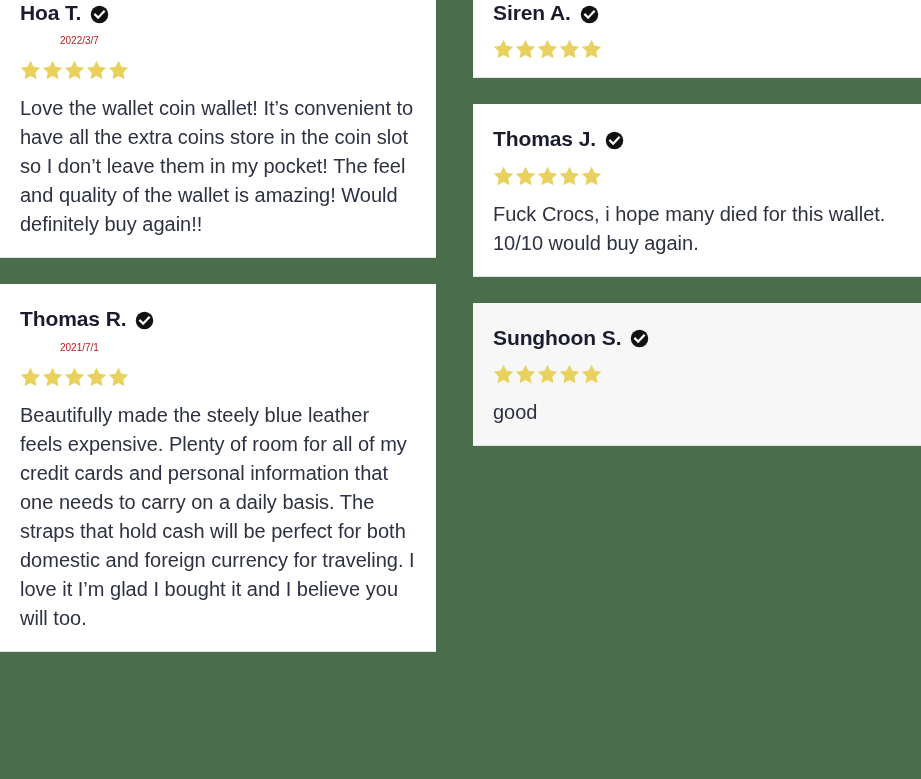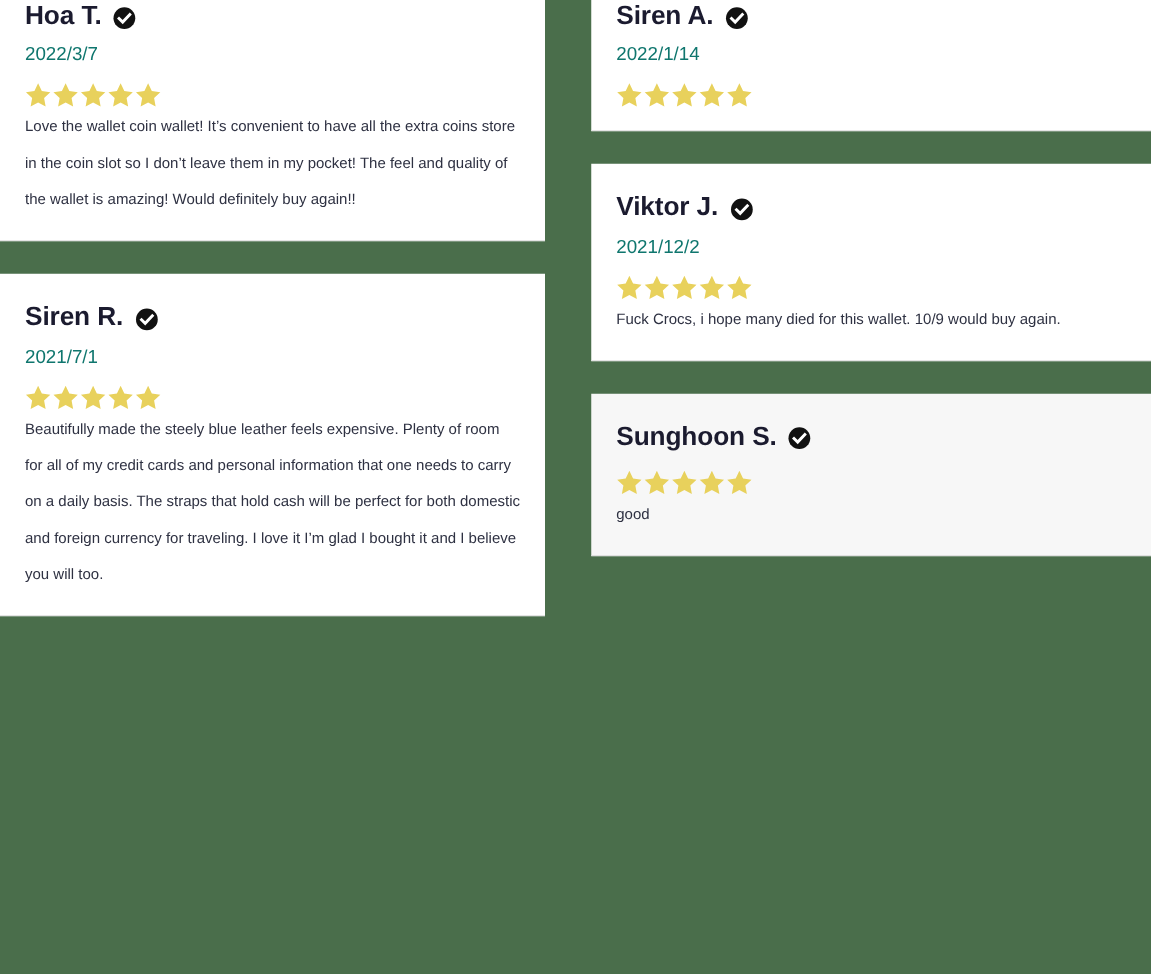--- a/index.html
+++ b/index.html
@@ -92,41 +92,42 @@
     height: 19px;
     position: relative;
     top: 1px;
   }
   .verified-badge svg {
     display: block;
   }
 
   
   .review-date {
-    font-size: 15px;
-    color: #0f766e;
+    font-size: 10px;
+    color: #b91c1c;
     margin-top: 9px;
     line-height: 1.2;
+    margin-left: 40px;
   }
 
   
   .star-rating {
     margin-top: 13px;
     display: flex;
     gap: 1px;
     line-height: 1;
   }
   .star-rating svg {
     display: block;
   }
 
   
   .review-body {
-    margin-top: 1px;
-    font-size: 12px;
+    margin-top: 14px;
+    font-size: 20px;
     line-height: 29px;
     color: #2e3142;
   }
 </style>
 </head>
 <body style="background: rgb(74, 110, 75);">
 
 <div id="reviews-board" style="background: rgb(74, 110, 75);">
   <div class="review-column" id="column-left">
       <div class="review-card clipped-top">
@@ -165,21 +166,21 @@
             <svg viewBox="0 0 24 23" width="21" height="20">
               <path d="M12 0.8 L15.4 7.9 L23.2 8.9 L17.5 14.3 L18.9 22 L12 18.3 L5.1 22 L6.5 14.3 L0.8 8.9 L8.6 7.9 Z" fill="#e8d15c"></path>
             </svg>
           </span>
         </div>
         <div class="review-body">Love the wallet coin wallet! It’s convenient to have all the extra coins store in the coin slot so I don’t leave them in my pocket! The feel and quality of the wallet is amazing! Would definitely buy again!!</div>
         <div class="card-divider"></div>
       </div>
       <div class="review-card with-top">
         <div class="reviewer-row">
-          <span class="reviewer-name">Siren R.</span>
+          <span class="reviewer-name">Thomas R.</span>
           <span class="verified-badge">
             <svg viewBox="0 0 24 24" width="19" height="19">
               <circle cx="12" cy="12" r="11" fill="#111111"></circle>
               <path d="M6.6 12.3 L10.3 16 L17.5 8.4" fill="none" stroke="#ffffff" stroke-width="2.9" stroke-linecap="square" stroke-linejoin="miter"></path>
             </svg>
           </span>
         </div>
         <div class="review-date">2021/7/1</div>
         <div class="star-rating">
           <span>
@@ -216,21 +217,20 @@
       <div class="review-card clipped-top">
         <div class="reviewer-row">
           <span class="reviewer-name">Siren A.</span>
           <span class="verified-badge">
             <svg viewBox="0 0 24 24" width="19" height="19">
               <circle cx="12" cy="12" r="11" fill="#111111"></circle>
               <path d="M6.6 12.3 L10.3 16 L17.5 8.4" fill="none" stroke="#ffffff" stroke-width="2.9" stroke-linecap="square" stroke-linejoin="miter"></path>
             </svg>
           </span>
         </div>
-        <div class="review-date">2022/1/14</div>
         <div class="star-rating">
           <span>
             <svg viewBox="0 0 24 23" width="21" height="20">
               <path d="M12 0.8 L15.4 7.9 L23.2 8.9 L17.5 14.3 L18.9 22 L12 18.3 L5.1 22 L6.5 14.3 L0.8 8.9 L8.6 7.9 Z" fill="#e8d15c"></path>
             </svg>
           </span>
           <span>
             <svg viewBox="0 0 24 23" width="21" height="20">
               <path d="M12 0.8 L15.4 7.9 L23.2 8.9 L17.5 14.3 L18.9 22 L12 18.3 L5.1 22 L6.5 14.3 L0.8 8.9 L8.6 7.9 Z" fill="#e8d15c"></path>
             </svg>
@@ -248,57 +248,56 @@
           <span>
             <svg viewBox="0 0 24 23" width="21" height="20">
               <path d="M12 0.8 L15.4 7.9 L23.2 8.9 L17.5 14.3 L18.9 22 L12 18.3 L5.1 22 L6.5 14.3 L0.8 8.9 L8.6 7.9 Z" fill="#e8d15c"></path>
             </svg>
           </span>
         </div>
         <div class="card-divider"></div>
       </div>
       <div class="review-card with-top">
         <div class="reviewer-row">
-          <span class="reviewer-name">Viktor J.</span>
-          <span class="verified-badge">
-            <svg viewBox="0 0 24 24" width="19" height="19">
-              <circle cx="12" cy="12" r="11" fill="#111111"></circle>
-              <path d="M6.6 12.3 L10.3 16 L17.5 8.4" fill="none" stroke="#ffffff" stroke-width="2.9" stroke-linecap="square" stroke-linejoin="miter"></path>
-            </svg>
-          </span>
-        </div>
-        <div class="review-date">2021/12/2</div>
-        <div class="star-rating">
-          <span>
-            <svg viewBox="0 0 24 23" width="21" height="20">
-              <path d="M12 0.8 L15.4 7.9 L23.2 8.9 L17.5 14.3 L18.9 22 L12 18.3 L5.1 22 L6.5 14.3 L0.8 8.9 L8.6 7.9 Z" fill="#e8d15c"></path>
-            </svg>
-          </span>
-          <span>
-            <svg viewBox="0 0 24 23" width="21" height="20">
-              <path d="M12 0.8 L15.4 7.9 L23.2 8.9 L17.5 14.3 L18.9 22 L12 18.3 L5.1 22 L6.5 14.3 L0.8 8.9 L8.6 7.9 Z" fill="#e8d15c"></path>
-            </svg>
-          </span>
-          <span>
-            <svg viewBox="0 0 24 23" width="21" height="20">
-              <path d="M12 0.8 L15.4 7.9 L23.2 8.9 L17.5 14.3 L18.9 22 L12 18.3 L5.1 22 L6.5 14.3 L0.8 8.9 L8.6 7.9 Z" fill="#e8d15c"></path>
-            </svg>
-          </span>
-          <span>
-            <svg viewBox="0 0 24 23" width="21" height="20">
-              <path d="M12 0.8 L15.4 7.9 L23.2 8.9 L17.5 14.3 L18.9 22 L12 18.3 L5.1 22 L6.5 14.3 L0.8 8.9 L8.6 7.9 Z" fill="#e8d15c"></path>
-            </svg>
-          </span>
-          <span>
-            <svg viewBox="0 0 24 23" width="21" height="20">
-              <path d="M12 0.8 L15.4 7.9 L23.2 8.9 L17.5 14.3 L18.9 22 L12 18.3 L5.1 22 L6.5 14.3 L0.8 8.9 L8.6 7.9 Z" fill="#e8d15c"></path>
-            </svg>
-          </span>
-        </div>
-        <div class="review-body">Fuck Crocs, i hope many died for this wallet. 10/9 would buy again.</div>
+          <span class="reviewer-name">Thomas J.</span>
+          <span class="verified-badge">
+            <svg viewBox="0 0 24 24" width="19" height="19">
+              <circle cx="12" cy="12" r="11" fill="#111111"></circle>
+              <path d="M6.6 12.3 L10.3 16 L17.5 8.4" fill="none" stroke="#ffffff" stroke-width="2.9" stroke-linecap="square" stroke-linejoin="miter"></path>
+            </svg>
+          </span>
+        </div>
+        <div class="star-rating">
+          <span>
+            <svg viewBox="0 0 24 23" width="21" height="20">
+              <path d="M12 0.8 L15.4 7.9 L23.2 8.9 L17.5 14.3 L18.9 22 L12 18.3 L5.1 22 L6.5 14.3 L0.8 8.9 L8.6 7.9 Z" fill="#e8d15c"></path>
+            </svg>
+          </span>
+          <span>
+            <svg viewBox="0 0 24 23" width="21" height="20">
+              <path d="M12 0.8 L15.4 7.9 L23.2 8.9 L17.5 14.3 L18.9 22 L12 18.3 L5.1 22 L6.5 14.3 L0.8 8.9 L8.6 7.9 Z" fill="#e8d15c"></path>
+            </svg>
+          </span>
+          <span>
+            <svg viewBox="0 0 24 23" width="21" height="20">
+              <path d="M12 0.8 L15.4 7.9 L23.2 8.9 L17.5 14.3 L18.9 22 L12 18.3 L5.1 22 L6.5 14.3 L0.8 8.9 L8.6 7.9 Z" fill="#e8d15c"></path>
+            </svg>
+          </span>
+          <span>
+            <svg viewBox="0 0 24 23" width="21" height="20">
+              <path d="M12 0.8 L15.4 7.9 L23.2 8.9 L17.5 14.3 L18.9 22 L12 18.3 L5.1 22 L6.5 14.3 L0.8 8.9 L8.6 7.9 Z" fill="#e8d15c"></path>
+            </svg>
+          </span>
+          <span>
+            <svg viewBox="0 0 24 23" width="21" height="20">
+              <path d="M12 0.8 L15.4 7.9 L23.2 8.9 L17.5 14.3 L18.9 22 L12 18.3 L5.1 22 L6.5 14.3 L0.8 8.9 L8.6 7.9 Z" fill="#e8d15c"></path>
+            </svg>
+          </span>
+        </div>
+        <div class="review-body">Fuck Crocs, i hope many died for this wallet. 10/10 would buy again.</div>
         <div class="card-divider"></div>
       </div>
       <div class="review-card tinted with-top">
         <div class="reviewer-row">
           <span class="reviewer-name">Sunghoon S.</span>
           <span class="verified-badge">
             <svg viewBox="0 0 24 24" width="19" height="19">
               <circle cx="12" cy="12" r="11" fill="#111111"></circle>
               <path d="M6.6 12.3 L10.3 16 L17.5 8.4" fill="none" stroke="#ffffff" stroke-width="2.9" stroke-linecap="square" stroke-linejoin="miter"></path>
             </svg>

